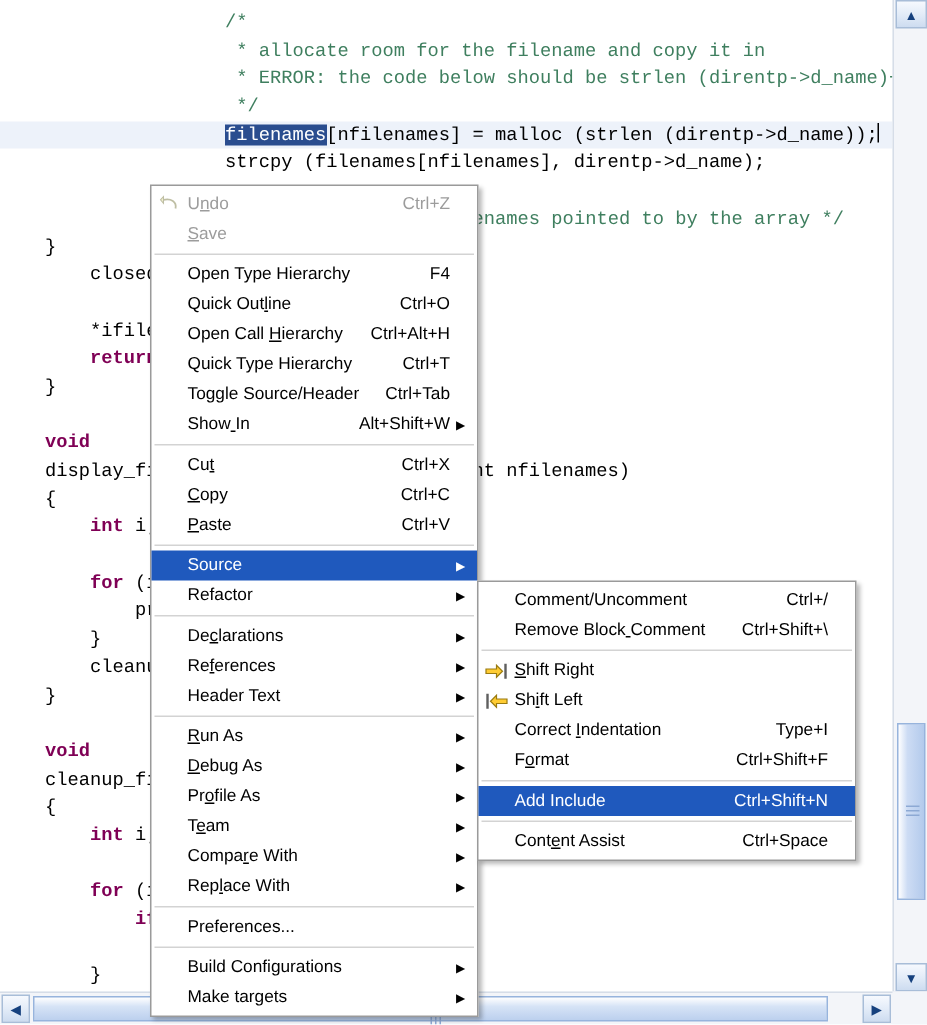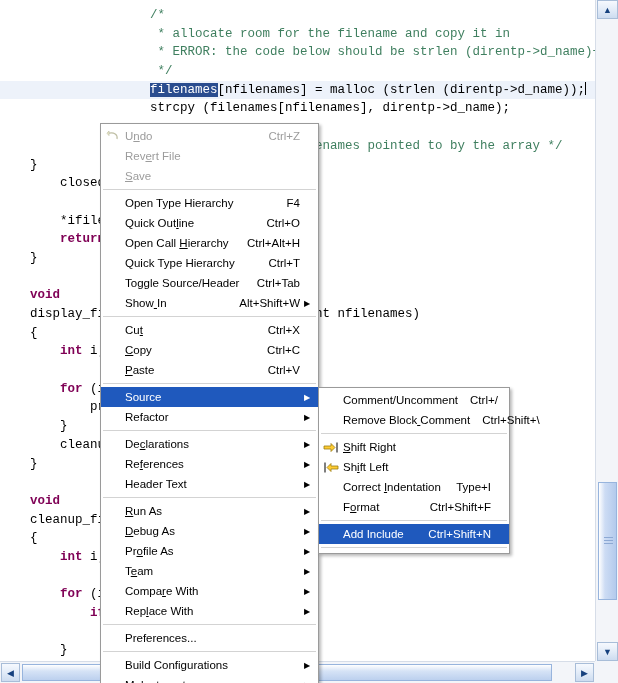--- a/index.html
+++ b/index.html
@@ -113,21 +113,21 @@
     border: 1px solid #9a9a9a;
     box-shadow: 2px 2px 3px rgba(0,0,0,0.28);
     font-family: "Liberation Sans", sans-serif;
     font-size: 11.5px;
     color: #000000;
     padding: 2px 0;
     box-sizing: border-box;
     margin-top: 35px;
   }
   #context-menu { left: 100px; top: 88px; width: 219px; }
-  #submenu      { left: 318px; top: 352px; width: 192px; }
+  #submenu      { left: 318px; top: 352px; width: 253px; }
 
   .mi {
     position: relative;
     height: 20px;
     display: flex;
     align-items: center;
     padding: 0 4px 0 0;
     cursor: default;
     white-space: nowrap;
   }
@@ -205,26 +205,20 @@
           <path d="M3 4 L3 1 L1 3.2 L3 5.6 Z" fill="#e8e4a8" stroke="#8a8a5a" stroke-width=".7"></path>
           <path d="M3 3.2 C8 2 12 4.5 11 9" fill="none" stroke="#8a8a5a" stroke-width="1.2"></path>
         </svg>
       </span>
       <span class="lbl">U<span class="ul">n</span>do</span>
       <span class="acc">Ctrl+Z</span>
       <span class="arrow"></span>
     </div>
     <div class="mi disabled">
       <span class="gutter"></span>
-      <span class="lbl">Rev<span class="ul">e</span>rt File</span>
-      <span class="acc"></span>
-      <span class="arrow"></span>
-    </div>
-    <div class="mi disabled">
-      <span class="gutter"></span>
       <span class="lbl"><span class="ul">S</span>ave</span>
       <span class="acc"></span>
       <span class="arrow"></span>
     </div>
     <div class="sep"></div>
     <div class="mi">
       <span class="gutter"></span>
       <span class="lbl">Open Type Hierarchy</span>
       <span class="acc">F4</span>
       <span class="arrow"></span>
@@ -418,13 +412,19 @@
       <span class="arrow"></span>
     </div>
     <div class="sep"></div>
     <div class="mi sel">
       <span class="gutter"></span>
       <span class="lbl">Add Include</span>
       <span class="acc">Ctrl+Shift+N</span>
       <span class="arrow"></span>
     </div>
     <div class="sep"></div>
+    <div class="mi">
+      <span class="gutter"></span>
+      <span class="lbl">Cont<span class="ul">e</span>nt Assist</span>
+      <span class="acc">Ctrl+Space</span>
+      <span class="arrow"></span>
+    </div>
   </div>
 
 </body></html>

